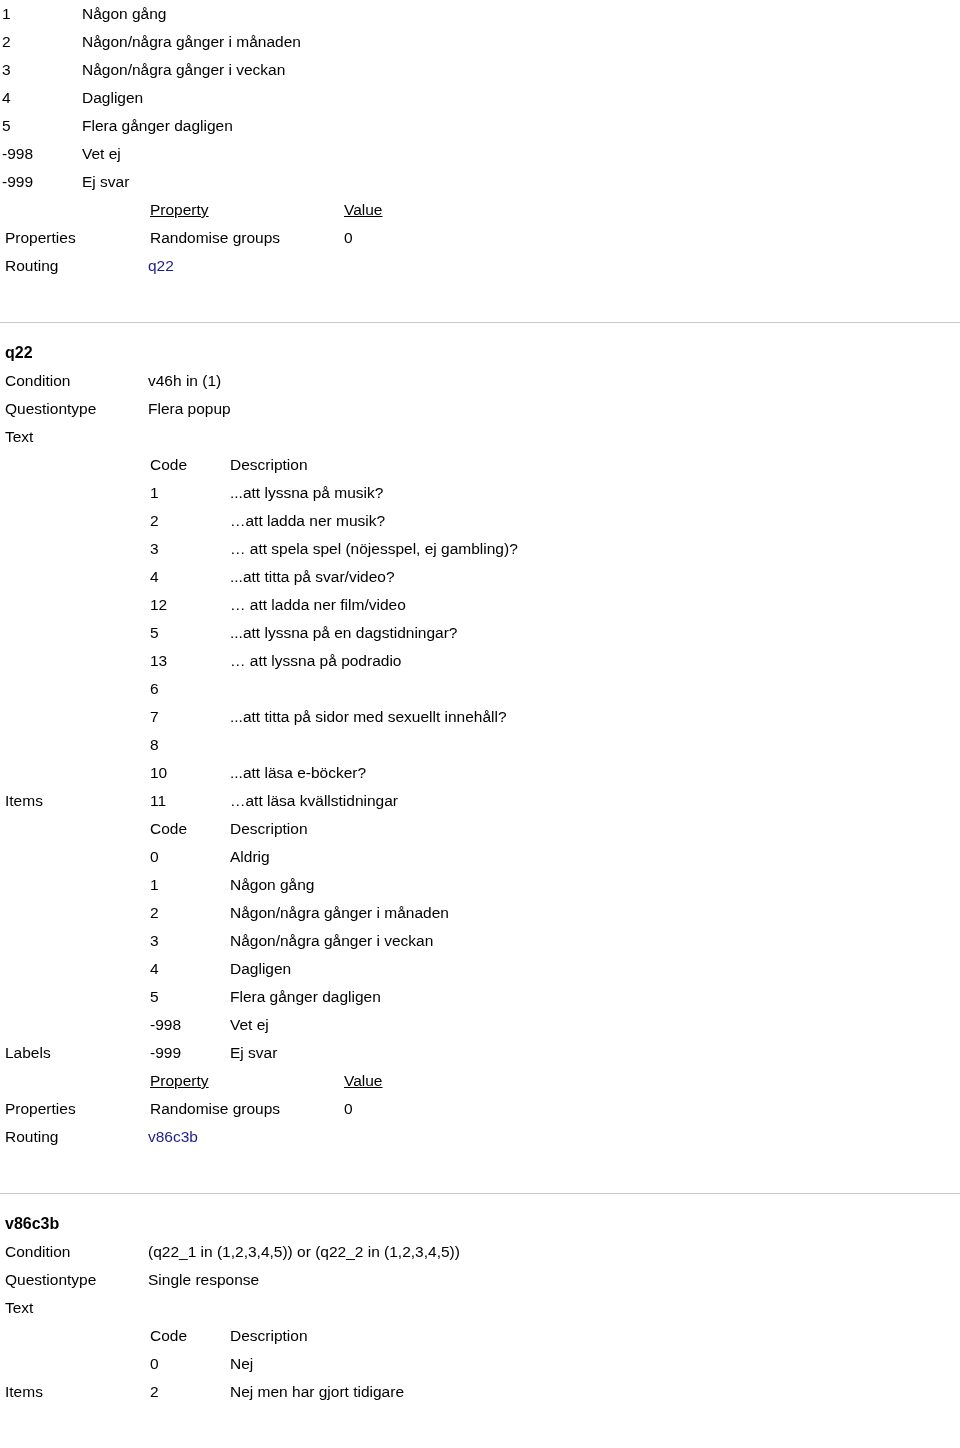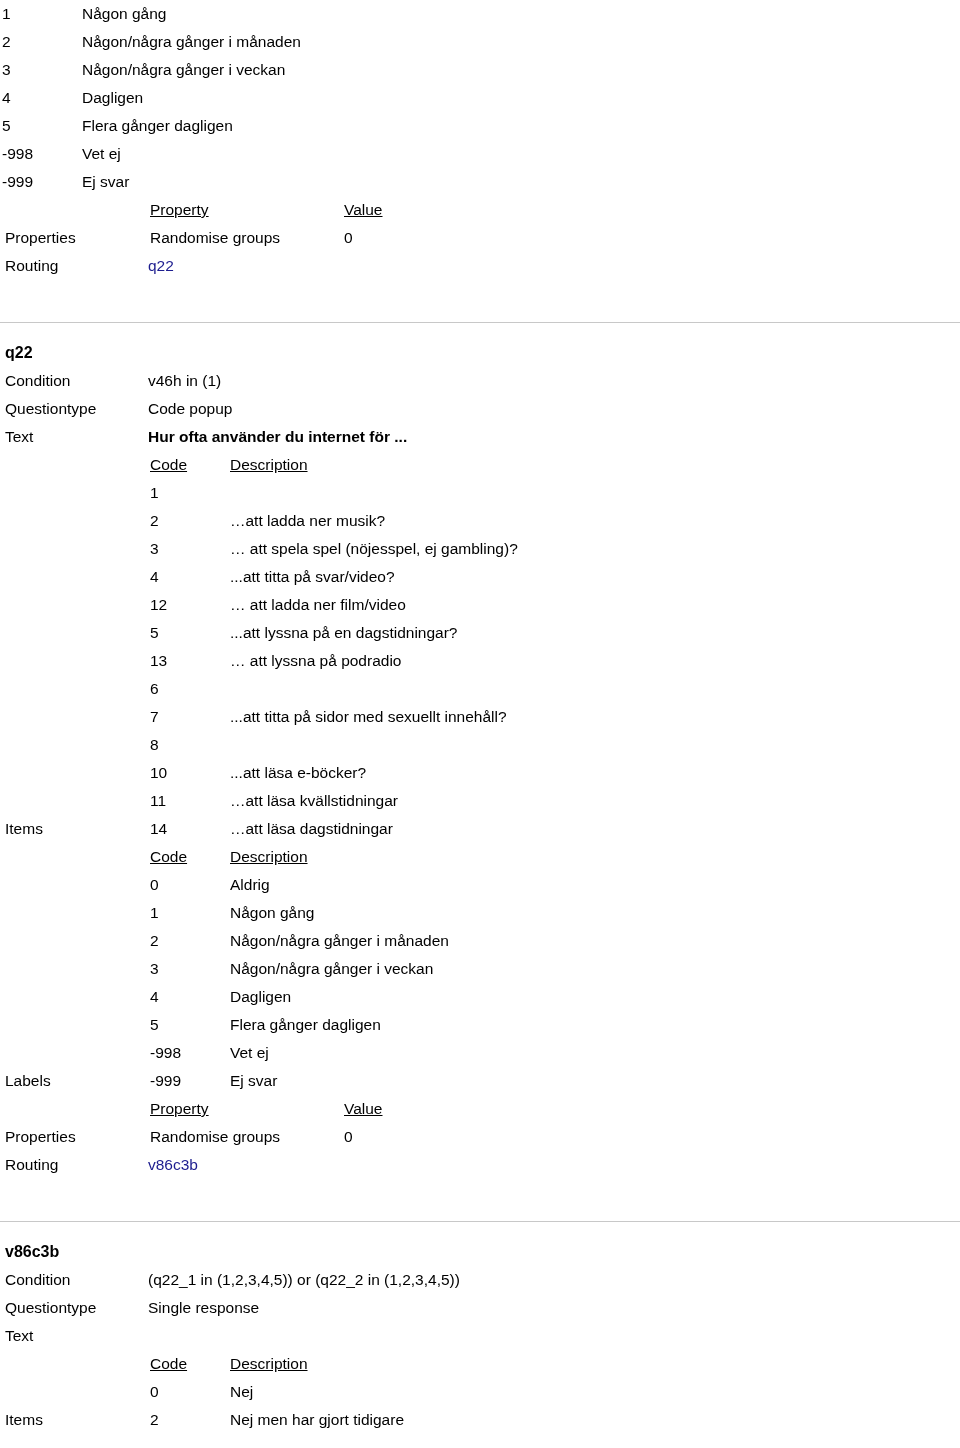--- a/index.html
+++ b/index.html
@@ -49,21 +49,20 @@
   .cdrow { display: flex; }
   .cdrow > .code {
     width: 82px;
     flex: 0 0 82px;
     padding-left: 2px;
     box-sizing: border-box;
   }
   .cdrow > .desc { flex: 1 1 auto; }
   .cdtable .head .code,
   .cdtable .head .desc {
-    text-decoration: underline;
   }
   .cdtable .head .desc { display: inline-block; }
 
   
   .pvtable { line-height: 28px; }
   .pvrow { display: flex; }
   .pvrow > .pname {
     width: 196px;
     flex: 0 0 196px;
     padding-left: 2px;
@@ -168,38 +167,38 @@
 
   <div class="qheading">q22</div>
 
   <div class="row">
     <span class="lbl">Condition</span>
     <span class="val">v46h in (1)</span>
   </div>
 
   <div class="row">
     <span class="lbl">Questiontype</span>
-    <span class="val">Code popup</span>
+    <span class="val">Flera popup</span>
   </div>
 
   <div class="row">
     <span class="lbl">Text</span>
-    <span class="val bold wrapbox">Hur ofta använder du internet för ...</span>
   </div>
 
   <div class="row">
     <span class="lbl">Items</span>
     <span class="val">
       <span class="cdtable">
         <span class="cdrow head">
           <span class="code">Code</span>
           <span class="desc">Description</span>
         </span>
         <span class="cdrow">
           <span class="code">1</span>
+          <span class="desc">...att lyssna på musik?</span>
         </span>
         <span class="cdrow">
           <span class="code">2</span>
           <span class="desc">…att ladda ner musik?</span>
         </span>
         <span class="cdrow">
           <span class="code">3</span>
           <span class="desc">… att spela spel (nöjesspel, ej gambling)?</span>
         </span>
         <span class="cdrow">
@@ -228,24 +227,20 @@
         <span class="cdrow">
           <span class="code">8</span>
         </span>
         <span class="cdrow">
           <span class="code">10</span>
           <span class="desc">...att läsa e-böcker?</span>
         </span>
         <span class="cdrow">
           <span class="code">11</span>
           <span class="desc">…att läsa kvällstidningar</span>
-        </span>
-        <span class="cdrow">
-          <span class="code">14</span>
-          <span class="desc">…att läsa dagstidningar</span>
         </span>
       </span>
     </span>
   </div>
 
   <div class="row">
     <span class="lbl">Labels</span>
     <span class="val">
       <span class="cdtable">
         <span class="cdrow head">

